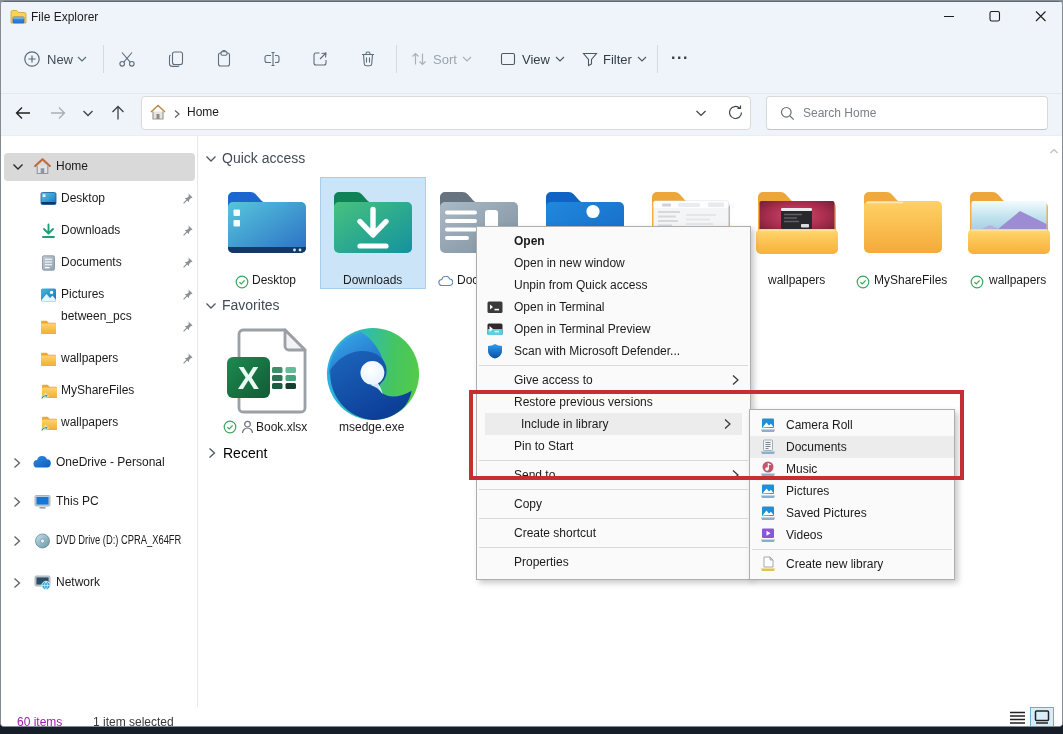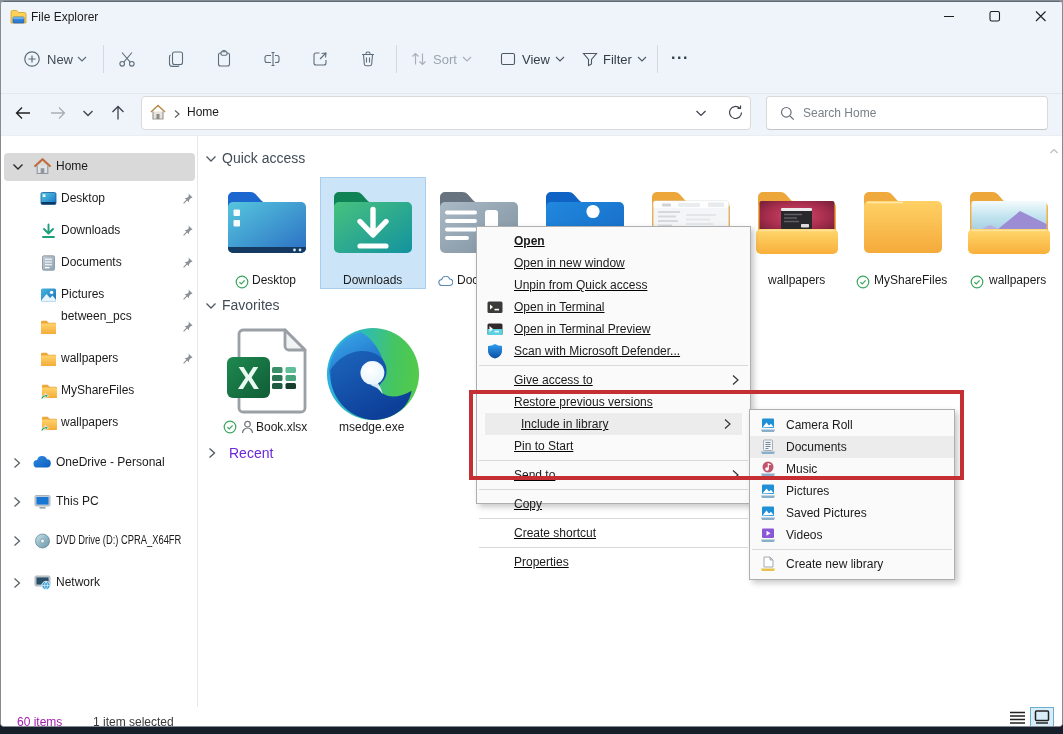--- a/index.html
+++ b/index.html
@@ -11,22 +11,22 @@
          border-radius:4px; border:1px solid #848b93; overflow:hidden; }
   
   #toolbarline { position:absolute; left:0; top:92px; width:1061px; height:1px; background:#e3e8ee; }
   #chromeline { position:absolute; left:0; top:134px; width:1061px; height:1px; background:#eaeef2; }
   
   #bodyarea { position:absolute; left:0; top:135px; width:1061px; height:571px; background:#ffffff; }
   #sidesep { position:absolute; left:196px; top:135px; width:1px; height:571px; background:#e8e8e8; }
   #statusbar { position:absolute; left:0; top:706px; width:1061px; height:19px; background:#ffffff; }
   .txt { position:absolute; white-space:nowrap; color:#1b1b1b; }
   
-  #menu { position:absolute; left:475px; top:225px; width:275px; height:278px;
-          background:#fafafa; border:1px solid #aeaeae; box-shadow:3px 3px 6px rgba(0,0,0,.22); padding-top:3px;text-decoration:underline; }
+  #menu { position:absolute; left:475px; top:225px; width:275px; height:354px;
+          background:#fafafa; border:1px solid #aeaeae; box-shadow:3px 3px 6px rgba(0,0,0,.22); padding-top:3px; }
   #submenu { position:absolute; left:748px; top:408px; width:206px; height:171px;
           background:#fafafa; border:1px solid #aeaeae; box-shadow:3px 3px 6px rgba(0,0,0,.22); padding-top:4px; }
   .mrow { position:relative; height:22px; line-height:22px; font-size:12px; color:#1b1b1b; padding-left:37px; }
   .mrow.hov { background:#ececec; margin:0 8px; padding-left:36px; }
   .msep { height:7px; position:relative; }
   .msep div { position:absolute; left:2px; right:2px; top:3px; height:1px; background:#d9d9d9; }
   .marr { position:absolute; right:9px; top:5px; width:12px; height:12px; }
   .micon { position:absolute; left:10px; top:3px; width:16px; height:16px; }
   .srow { position:relative; height:22px; line-height:22px; font-size:12px; color:#1b1b1b; padding-left:36px; }
   .srow.hov { background:#ececec; }
@@ -544,21 +544,21 @@
   <svg class="abs" style="left:240px;top:419px" width="13" height="14" viewBox="0 0 13 14">
     <circle cx="6.5" cy="4.2" r="2.8" fill="none" stroke="#6b7178" stroke-width="1.2"></circle>
     <path d="M1.5,13 a5,5 0 0 1 10,0" fill="none" stroke="#6b7178" stroke-width="1.2"></path>
   </svg>
   <div class="txt" style="left:255px;top:419px;font-size:12px;">Book.xlsx</div>
   <div class="txt" style="left:338px;top:419px;font-size:12px;">msedge.exe</div>
 
   <svg class="abs" style="left:206px;top:446px" width="10" height="12" viewBox="0 0 10 12">
     <path d="M2.5,1.5 L7.5,6 L2.5,10.5" fill="none" stroke="#4c5863" stroke-width="1.3"></path>
   </svg>
-  <div class="txt" style="left:228px;top:444px;font-size:14px;color:#6d28d9;">Recent</div>
+  <div class="txt" style="left:222px;top:444px;font-size:14px;color:#000000;">Recent</div>
 
   <svg class="abs" style="left:1048px;top:146px" width="10" height="8" viewBox="0 0 10 8">
     <path d="M1.5,6 L5,2.5 L8.5,6" fill="none" stroke="#b9bec3" stroke-width="1.2"></path>
   </svg>
 
   <div class="txt" style="left:16px;top:714px;font-size:12px;color:#a21caf;">60 items</div>
   <div class="txt" style="left:80px;top:714px;font-size:12px;color:#3a3a3a;margin-left:12px;">1 item selected</div>
   <svg class="abs" style="left:1008px;top:710px" width="17" height="13" viewBox="0 0 17 13">
     <path d="M1,1.5 H16 M1,5 H16 M1,8.5 H16 M1,12 H16" stroke="#222" stroke-width="1.4"></path>
   </svg>

